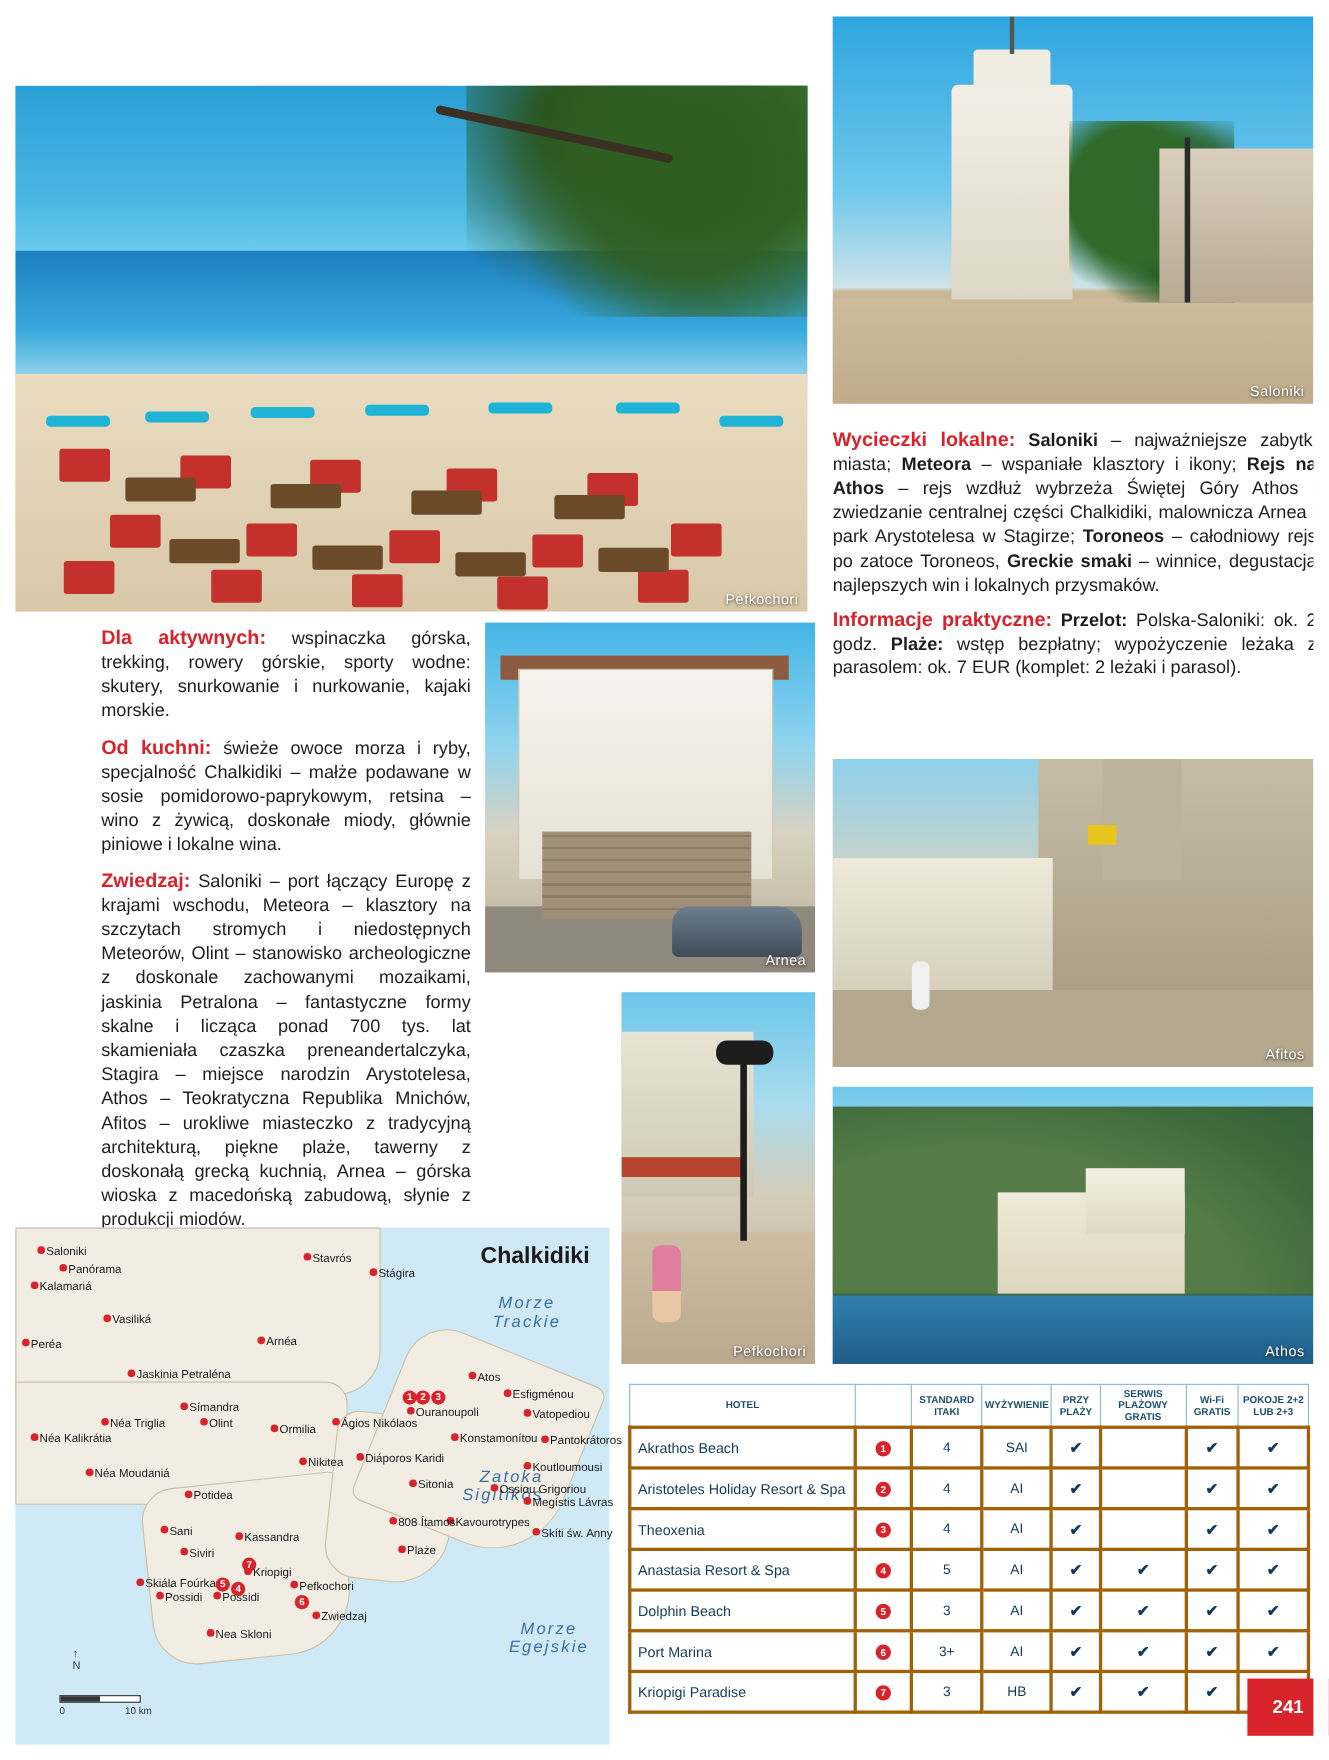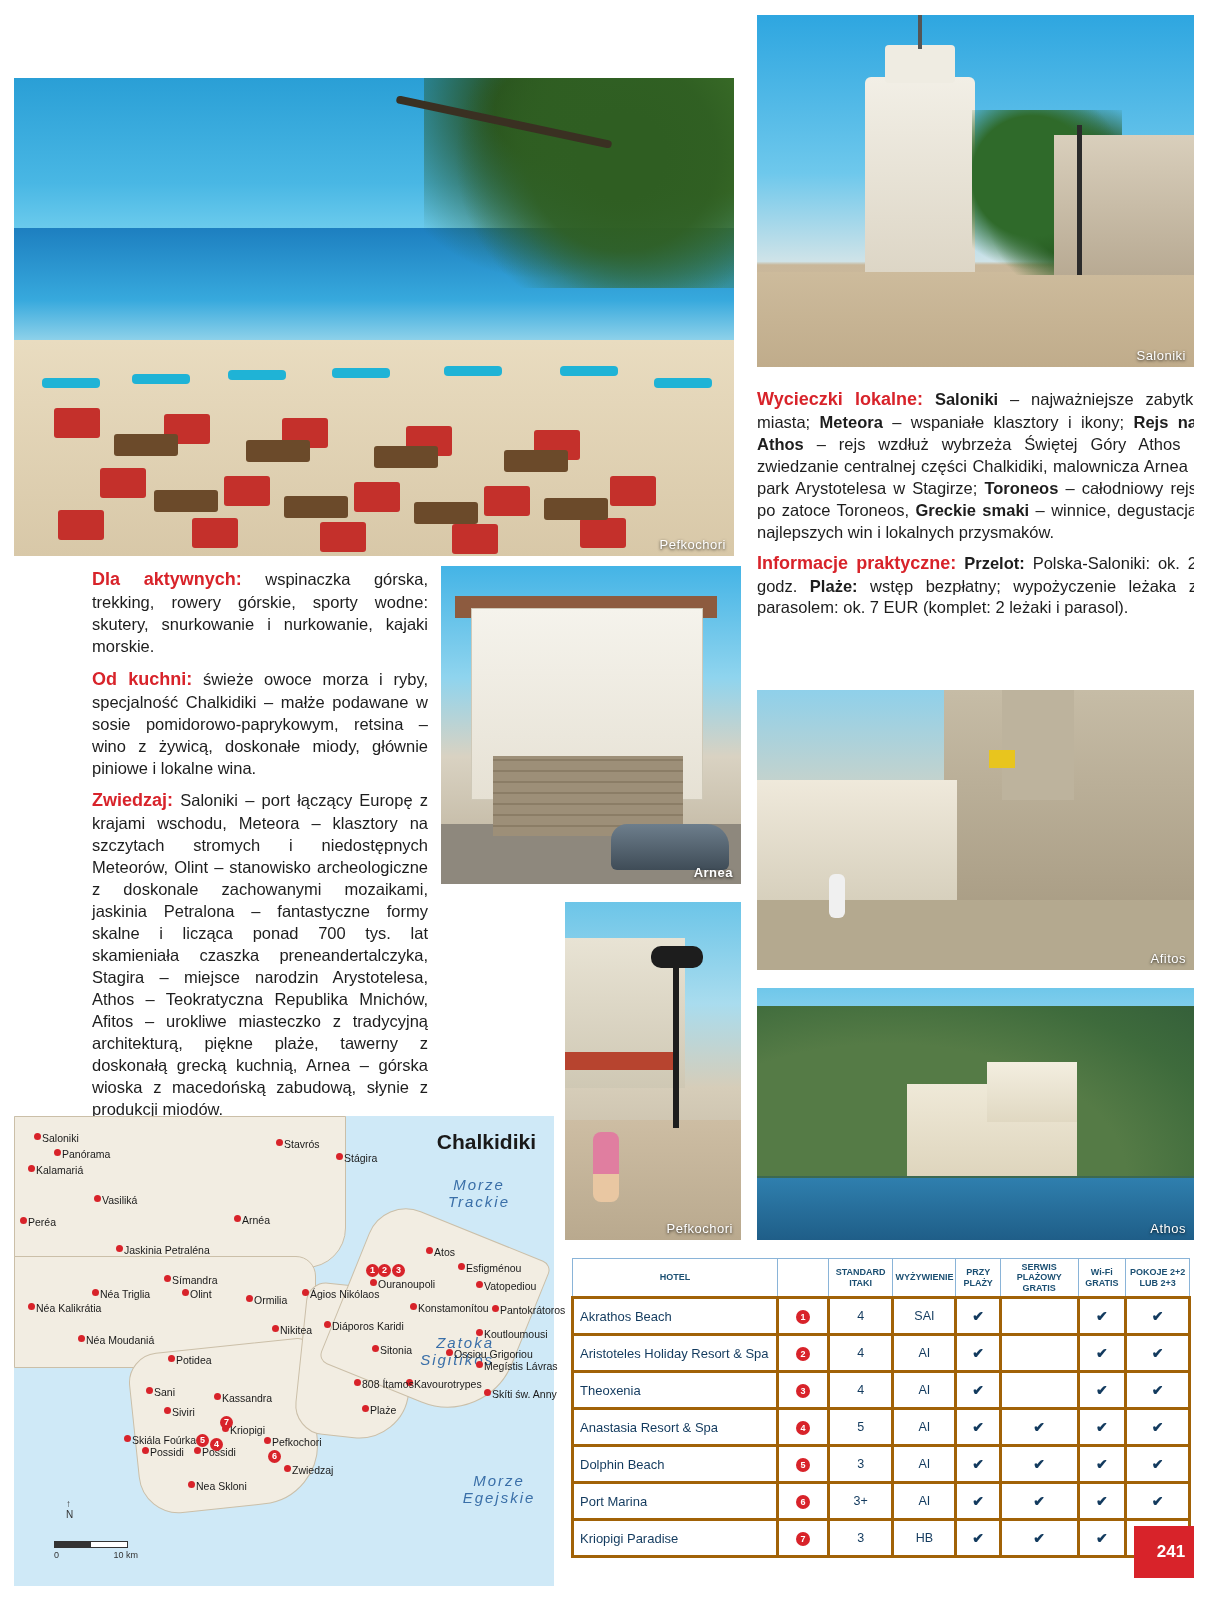--- a/index.html
+++ b/index.html
@@ -45,21 +45,21 @@
     background:radial-gradient(circle at 40% 40%,#2f6a2a 0 45%,rgba(47,106,42,0) 70%),
                radial-gradient(circle at 75% 55%,#25571f 0 42%,rgba(37,87,31,0) 70%);}
   #photo-saloniki .bld{position:absolute;right:0;top:120px;width:140px;height:140px;
     background:linear-gradient(#d9cfbc,#b8aa93);}
   #photo-saloniki .lamp{position:absolute;left:320px;top:110px;width:5px;height:150px;background:#2b2b2b;}
   #photo-saloniki .ground{position:absolute;left:0;bottom:0;width:100%;height:95px;
     background:linear-gradient(#cdbb9c,#c0ac8b);}
 
   
   #photo-arnea{left:441px;top:566px;width:300px;height:318px;
-    background:linear-gradient(#44b4e6 0%,#8fd4ee 35%,#d9d2c2 60%,#b9ae97 100%);font-weight:bold;}
+    background:linear-gradient(#44b4e6 0%,#8fd4ee 35%,#d9d2c2 60%,#b9ae97 100%);}
   #photo-arnea .house{position:absolute;left:30px;top:42px;width:230px;height:190px;
     background:linear-gradient(#f5f3ec,#e6e1d4);border:1px solid #cfc9b8;}
   #photo-arnea .roof{position:absolute;left:14px;top:30px;width:262px;height:22px;background:#8d5b3f;}
   #photo-arnea .stone{position:absolute;left:52px;top:190px;width:190px;height:80px;
     background:repeating-linear-gradient(0deg,#9d8f78 0 9px,#8b7d66 9px 11px);}
   #photo-arnea .car{position:absolute;left:170px;bottom:14px;width:118px;height:46px;
     background:linear-gradient(#6d7e8c,#3f4c57);border-radius:16px 22px 6px 6px;}
   #photo-arnea .road{position:absolute;left:0;bottom:0;width:100%;height:60px;background:#8e887d;}
 
   

